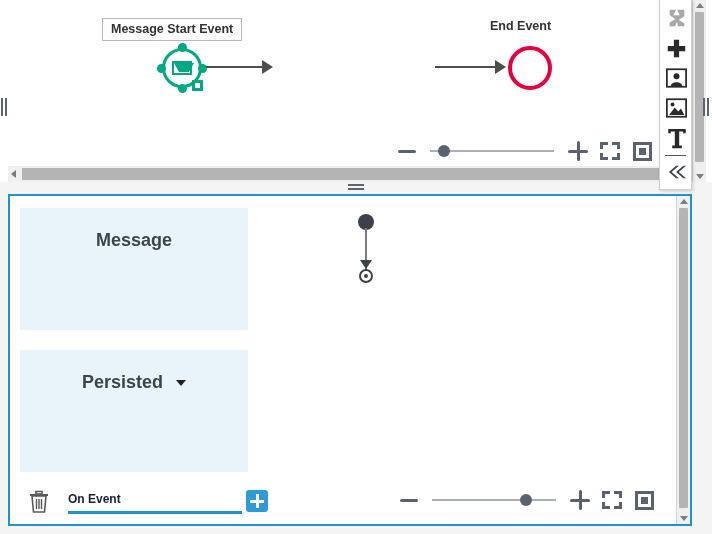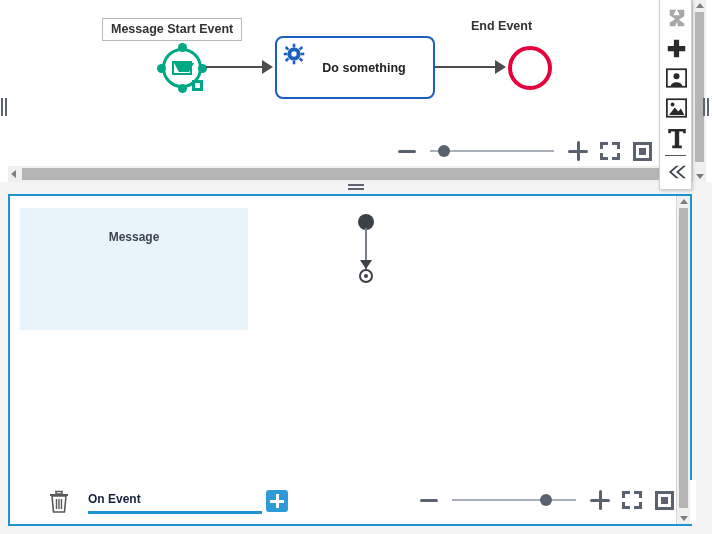--- a/index.html
+++ b/index.html
@@ -306,21 +306,21 @@
   }
 
   .pool {
     position: absolute;
     background: #e8f3fa;
   }
   .pool-title {
     width: 100%;
     text-align: center;
     margin-top: 22px;
-    font-size: 12px;
+    font-size: 18px;
     font-weight: bold;
     color: #3c4450;
   }
   .caret-down {
     display: inline-block;
     width: 0; height: 0;
     border-left: 5px solid transparent;
     border-right: 5px solid transparent;
     border-top: 6px solid #222222;
     margin-left: 8px;
@@ -404,21 +404,20 @@
   }
 
   
   #bottom-toolbar {
     position: absolute;
     left: 0; bottom: 0;
     width: 666px; height: 44px;
     background: #ffffff;
     display: flex;
     align-items: center;
-    margin-left: 20px;
   }
   #trash-btn {
     position: absolute;
     left: 18px; top: 10px;
     width: 22px; height: 24px;
   }
   #event-field {
     position: absolute;
     left: 58px; top: 8px;
     width: 174px; height: 26px;
@@ -467,46 +466,25 @@
         <div class="sel-dot" style="left:19.5px; top:-1px;"></div>
         <div class="sel-dot" style="left:19.5px; top:40px;"></div>
         <div class="sel-dot" style="left:-1px; top:19.5px;"></div>
         <div class="sel-dot" style="left:40px; top:19.5px;"></div>
         <div class="sel-sq" style="left:34px; top:36px;"></div>
       </div>
 
       <div class="conn-line" style="left:198px; top:66px; width:58px;"></div>
       <div class="conn-arrow" style="left:254px; top:60px;"></div>
 
-      <div id="task-box">
-        <span class="gear-icon">
-          <svg width="22" height="22" viewBox="0 0 24 24">
-            <g fill="#1b5fc1">
-              <circle cx="12" cy="12" r="7.2"></circle>
-              <g>
-                <rect x="10.6" y="0.8" width="2.8" height="4"></rect>
-                <rect x="10.6" y="19.2" width="2.8" height="4"></rect>
-                <rect x="0.8" y="10.6" width="4" height="2.8"></rect>
-                <rect x="19.2" y="10.6" width="4" height="2.8"></rect>
-                <rect x="3" y="3.8" width="2.8" height="4" transform="rotate(-45 4.4 5.8)"></rect>
-                <rect x="18.2" y="16.2" width="2.8" height="4" transform="rotate(-45 19.6 18.2)"></rect>
-                <rect x="18.2" y="3.8" width="2.8" height="4" transform="rotate(45 19.6 5.8)"></rect>
-                <rect x="3" y="16.2" width="2.8" height="4" transform="rotate(45 4.4 18.2)"></rect>
-              </g>
-            </g>
-            <circle cx="12" cy="12" r="2.9" fill="#ffffff"></circle>
-          </svg>
-        </span>
-        <div class="task-label">Do something</div>
-      </div>
 
       <div class="conn-line" style="left:427px; top:66px; width:62px;"></div>
       <div class="conn-arrow" style="left:487px; top:60px;"></div>
 
-      <div class="dgm-label" style="left:463px; top:19px;">End Event</div>
+      <div class="dgm-label" style="left:482px; top:19px;">End Event</div>
 
       <div id="end-event"></div>
 
       <div class="zoom-bar" style="left:390px; top:141px;">
         <div class="zc-minus"></div>
         <div class="zc-track">
           <div class="zc-handle" style="left:8px;"></div>
         </div>
         <div class="zc-plus"></div>
         <div class="zc-fit">
@@ -588,20 +566,26 @@
 
   <div id="bottom-panel">
 
     <div id="bottom-canvas">
 
       <div class="pool" style="left:10px; top:12px; width:228px; height:122px;">
         <div class="pool-title">Message</div>
       </div>
 
 
+      <div class="pool" style="left:10px; top:154px; width:228px; height:122px;">
+        <div class="pool-title">
+          <span>Persisted</span>
+          <span class="caret-down"></span>
+        </div>
+      </div>
 
 
       <div id="flow-start" style="left:348px; top:18px;"></div>
       <div id="flow-line" style="left:355px; top:32px; height:42px;"></div>
       <div id="flow-arrow" style="left:350px; top:64px;"></div>
       <div id="flow-end" style="left:349px; top:73px;"></div>
     </div>
 
     <div id="bottom-toolbar">
       <div id="trash-btn">

